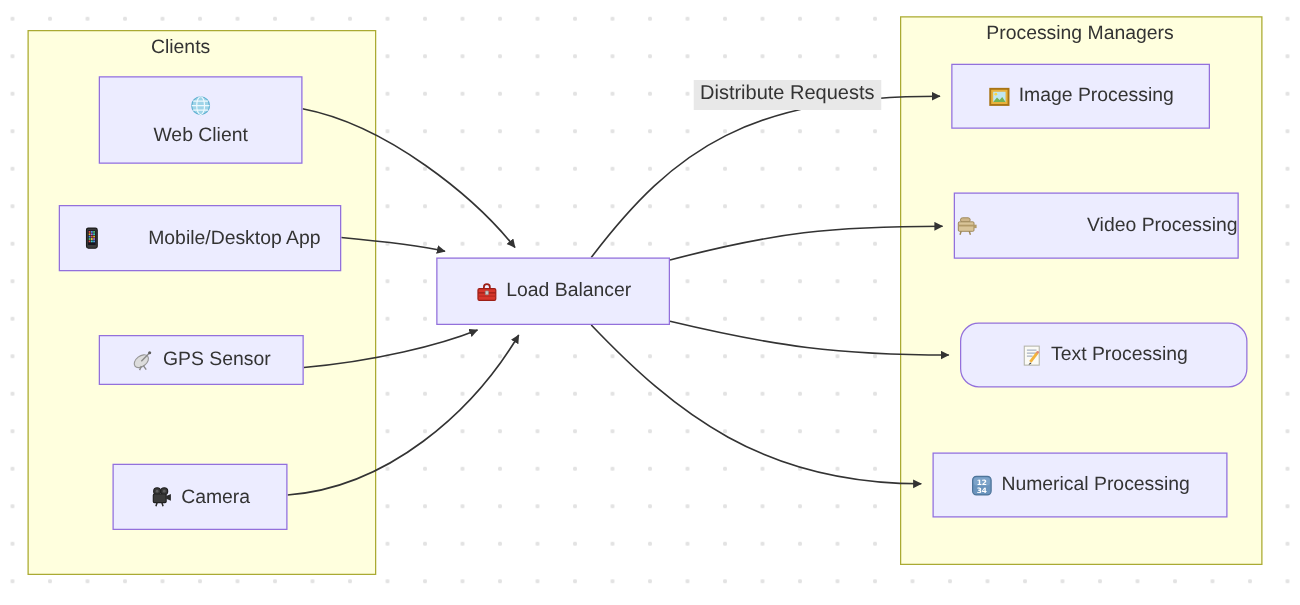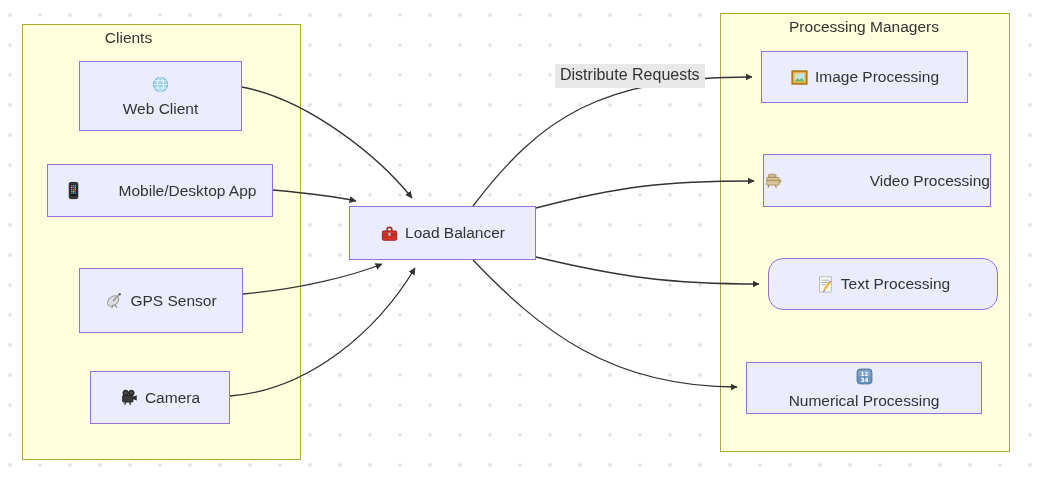--- a/index.html
+++ b/index.html
@@ -27,36 +27,36 @@
   .node .icon svg{width:19px;height:19px;}
   .edge-label{
     position:absolute;z-index:5;background:#e8e8e8;color:#333;
     font-size:16px;padding:1px 5px 3px 5px;line-height:20px;
   }
   
   #cl-clients{left:22px;top:24px;width:277px;height:434px;}
   #cl-processing{left:720px;top:13px;width:288px;height:437px;}
   #n-web{left:79px;top:61px;width:163px;height:70px;flex-direction:column;}
   #n-mobile{left:47px;top:164px;width:226px;height:53px;gap:36px;}
-  #n-gps{left:79px;top:268px;width:164px;height:65px;}
+  #n-gps{left:79px;top:268px;width:164px;height:40px;}
   #n-camera{left:90px;top:371px;width:140px;height:53px;}
   #n-lb{left:349px;top:206px;width:187px;height:54px;}
   #n-image{left:761px;top:51px;width:207px;height:52px;}
   #n-video{left:763px;top:154px;width:228px;height:53px;justify-content:space-between;}
   #n-text{left:768px;top:258px;width:230px;height:52px;border-radius:15px;}
-  #n-numerical{left:746px;top:362px;width:236px;height:52px;flex-direction:column;}
+  #n-numerical{left:746px;top:362px;width:236px;height:52px;}
   #e-label{left:555px;top:64px;}
 </style>
 </head>
 <body>
 
 <div class="canvas">
 
   <div class="cluster" id="cl-clients"></div>
-  <div class="cluster-title" style="left:6px;width:245px;top:29px;">Clients</div>
+  <div class="cluster-title" style="left:22px;width:245px;top:29px;">Clients</div>
 
   <div class="cluster" id="cl-processing"></div>
   <div class="cluster-title" style="left:720px;width:288px;top:18px;">Processing Managers</div>
 
   <svg class="edges" width="1040" height="484" viewBox="0 0 1040 484">
     <defs>
       <marker id="arrow" viewBox="0 0 8 8" markerWidth="8" markerHeight="8" refX="6.5" refY="3.5" orient="auto" markerUnits="userSpaceOnUse">
         <path d="M0,0 L7,3.5 L0,7 z" fill="#333333"></path>
       </marker>
     </defs>

